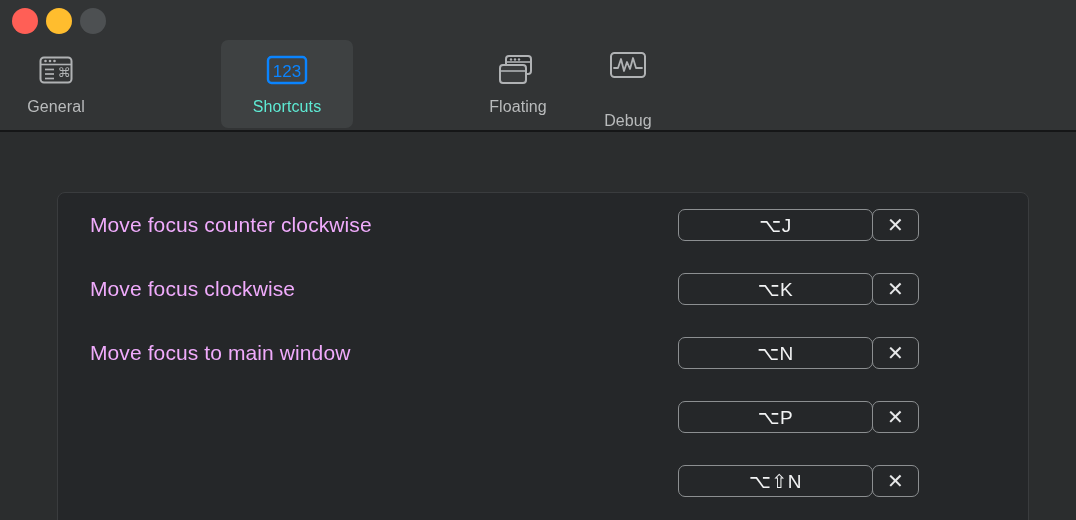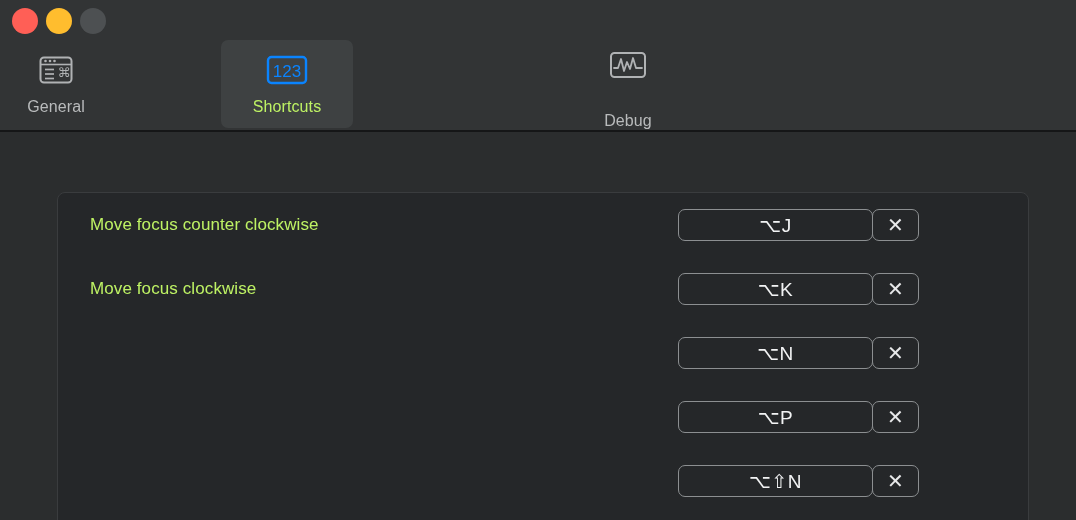--- a/index.html
+++ b/index.html
@@ -77,21 +77,21 @@
     justify-content: center;
   }
 
   .tab-label {
     font-size: 16px;
     color: #b9bbbc;
     line-height: 24px;
     margin-top: 4px;
     letter-spacing: 0.1px;
   }
-  .tab.selected .tab-label { color: #bef264; }
+  .tab.selected .tab-label { color: #5eead4; }
 
   
   #tab-general  { position: absolute; left: 0px;   top: 0; }
   #tab-layouts  { position: absolute; left: 110px; top: 0; }
   #tab-shortcuts{ position: absolute; left: 217px; top: 0; width: 132px; }
   #tab-mouse    { position: absolute; left: 351px; top: 0; }
   #tab-floating { position: absolute; left: 461px; top: 0; width: 106px; }
   #tab-debug    { position: absolute; left: 572px; top: 0; gap: 24px; }
 
   
@@ -120,22 +120,22 @@
     left: 0;
     width: 972px;
     height: 64px;
     display: flex;
     align-items: center;
   }
 
   .row-label {
     position: absolute;
     left: 32px;
-    font-size: 17px;
-    color: #bef264;
+    font-size: 21px;
+    color: #f0abfc;
     white-space: nowrap;
     letter-spacing: 0.1px;
   }
 
   .shortcut-control {
     position: absolute;
     left: 620px;
     display: flex;
     align-items: center;
     height: 32px;
@@ -221,20 +221,34 @@
         <span class="tab-icon">
           <svg width="42" height="32" viewBox="0 0 42 32">
             <rect x="2" y="3" width="38" height="26" rx="3.5" fill="none" stroke="#0a84ff" stroke-width="2.4"></rect>
             <text x="21" y="23" font-family="'Liberation Sans', sans-serif" font-size="17" fill="#0a84ff" text-anchor="middle">123</text>
           </svg>
         </span>
         <span class="tab-label">Shortcuts</span>
       </div>
 
 
+      <div class="tab" id="tab-floating">
+        <span class="tab-icon">
+          <svg width="42" height="32" viewBox="0 0 42 32">
+            <rect x="9" y="2" width="25" height="18" rx="3" fill="#2b2d2e" stroke="#b0b2b4" stroke-width="2"></rect>
+            <line x1="9" y1="8" x2="34" y2="8" stroke="#b0b2b4" stroke-width="1.6"></line>
+            <rect x="3" y="11" width="26" height="18" rx="3" fill="#3a3c3d" stroke="#b0b2b4" stroke-width="2"></rect>
+            <line x1="3" y1="17" x2="29" y2="17" stroke="#b0b2b4" stroke-width="1.6"></line>
+            <circle cx="14" cy="5.5" r="1.2" fill="#b0b2b4"></circle>
+            <circle cx="18" cy="5.5" r="1.2" fill="#b0b2b4"></circle>
+            <circle cx="22" cy="5.5" r="1.2" fill="#b0b2b4"></circle>
+          </svg>
+        </span>
+        <span class="tab-label">Floating</span>
+      </div>
 
       <div class="tab" id="tab-debug">
         <span class="tab-icon">
           <svg width="40" height="32" viewBox="0 0 40 32">
             <rect x="3" y="4" width="34" height="24" rx="3.5" fill="none" stroke="#b0b2b4" stroke-width="2"></rect>
             <polyline points="6,19 10,19 13,10 16,22 19,13 22,20 25,9 28,19 34,19" fill="none" stroke="#b0b2b4" stroke-width="1.8" stroke-linejoin="round" stroke-linecap="round"></polyline>
           </svg>
         </span>
         <span class="tab-label">Debug</span>
       </div>
@@ -263,20 +277,21 @@
           <div class="shortcut-field">
             <span class="shortcut-keys">⌥K</span>
           </div>
           <div class="clear-button">
             <span class="clear-glyph">✕</span>
           </div>
         </div>
       </div>
 
       <div class="row" style="top:128px;">
+        <span class="row-label">Move focus to main window</span>
         <div class="shortcut-control">
           <div class="shortcut-field">
             <span class="shortcut-keys">⌥N</span>
           </div>
           <div class="clear-button">
             <span class="clear-glyph">✕</span>
           </div>
         </div>
       </div>
 

